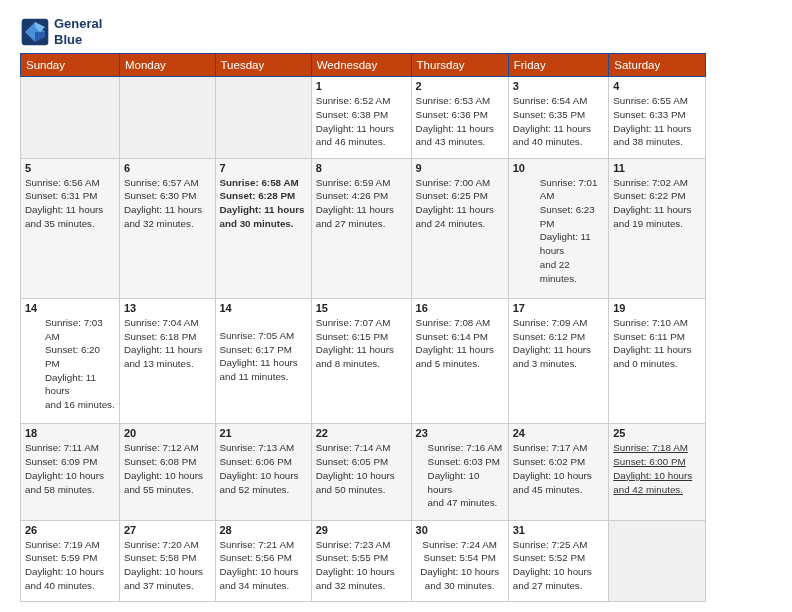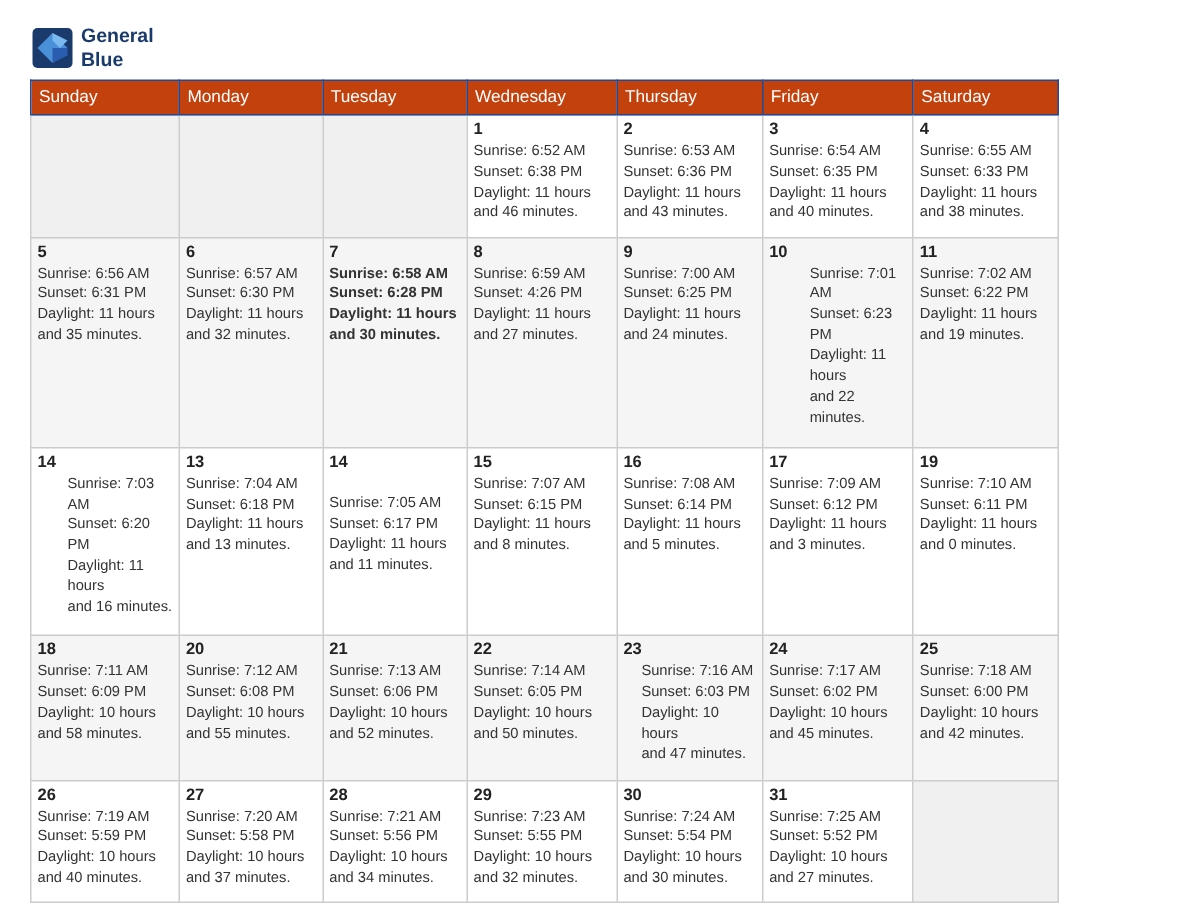--- a/index.html
+++ b/index.html
@@ -296,21 +296,21 @@
           </td>
           <td>
             <div class="day-num">24</div>
             <div class="day-info" style="white-space: pre-line;">Sunrise: 7:17 AM
 Sunset: 6:02 PM
 Daylight: 10 hours
 and 45 minutes.</div>
           </td>
           <td>
             <div class="day-num">25</div>
-            <div class="day-info" style="white-space: pre-line;">Sunrise: 7:18 AM
+            <div class="day-info" style="white-space: pre-line; text-decoration: underline;">Sunrise: 7:18 AM
 Sunset: 6:00 PM
 Daylight: 10 hours
 and 42 minutes.</div>
           </td>
         </tr>
         <tr>
           <td>
             <div class="day-num">26</div>
             <div class="day-info" style="white-space: pre-line;">Sunrise: 7:19 AM
 Sunset: 5:59 PM
@@ -333,21 +333,21 @@
           </td>
           <td>
             <div class="day-num">29</div>
             <div class="day-info" style="white-space: pre-line;">Sunrise: 7:23 AM
 Sunset: 5:55 PM
 Daylight: 10 hours
 and 32 minutes.</div>
           </td>
           <td>
             <div class="day-num">30</div>
-            <div class="day-info" style="white-space: pre-line;">Sunrise: 7:24 AM
+            <div class="day-info" style="white-space: pre-line; text-align: center;">Sunrise: 7:24 AM
 Sunset: 5:54 PM
 Daylight: 10 hours
 and 30 minutes.</div>
           </td>
           <td>
             <div class="day-num">31</div>
             <div class="day-info" style="white-space: pre-line;">Sunrise: 7:25 AM
 Sunset: 5:52 PM
 Daylight: 10 hours
 and 27 minutes.</div>

